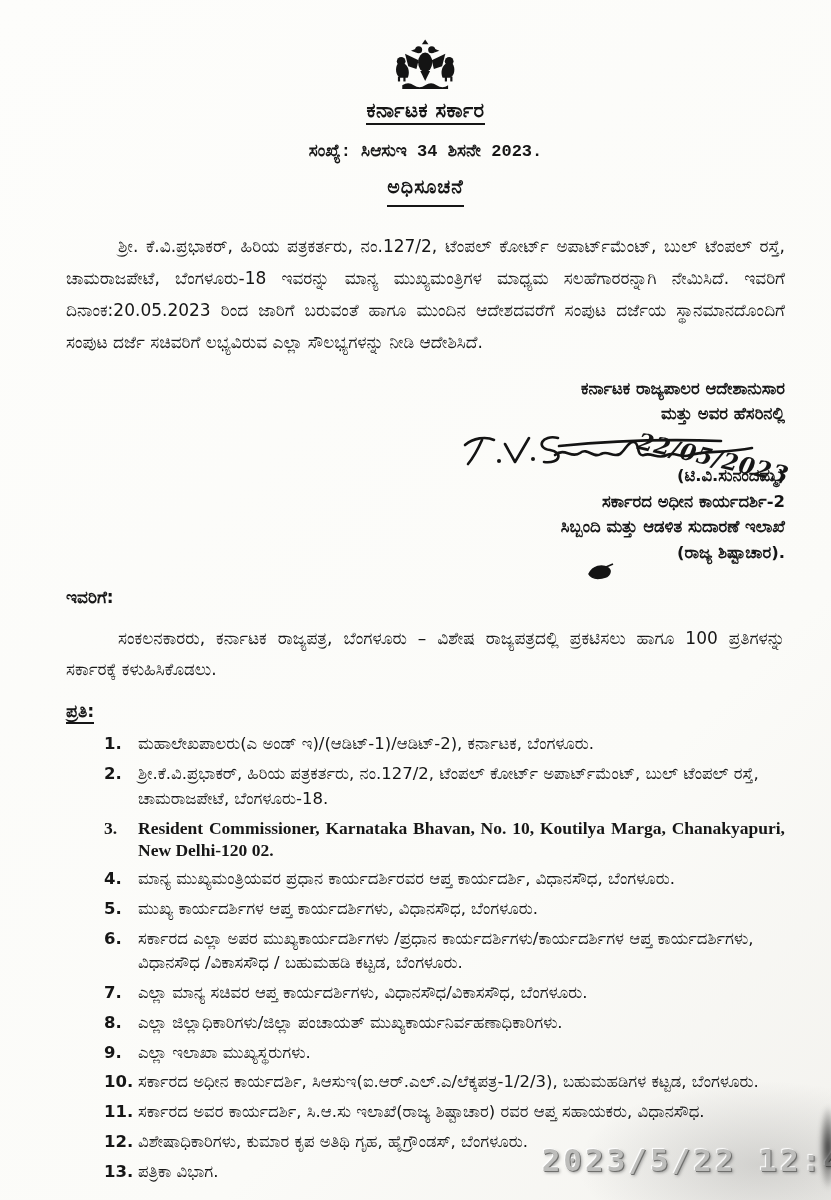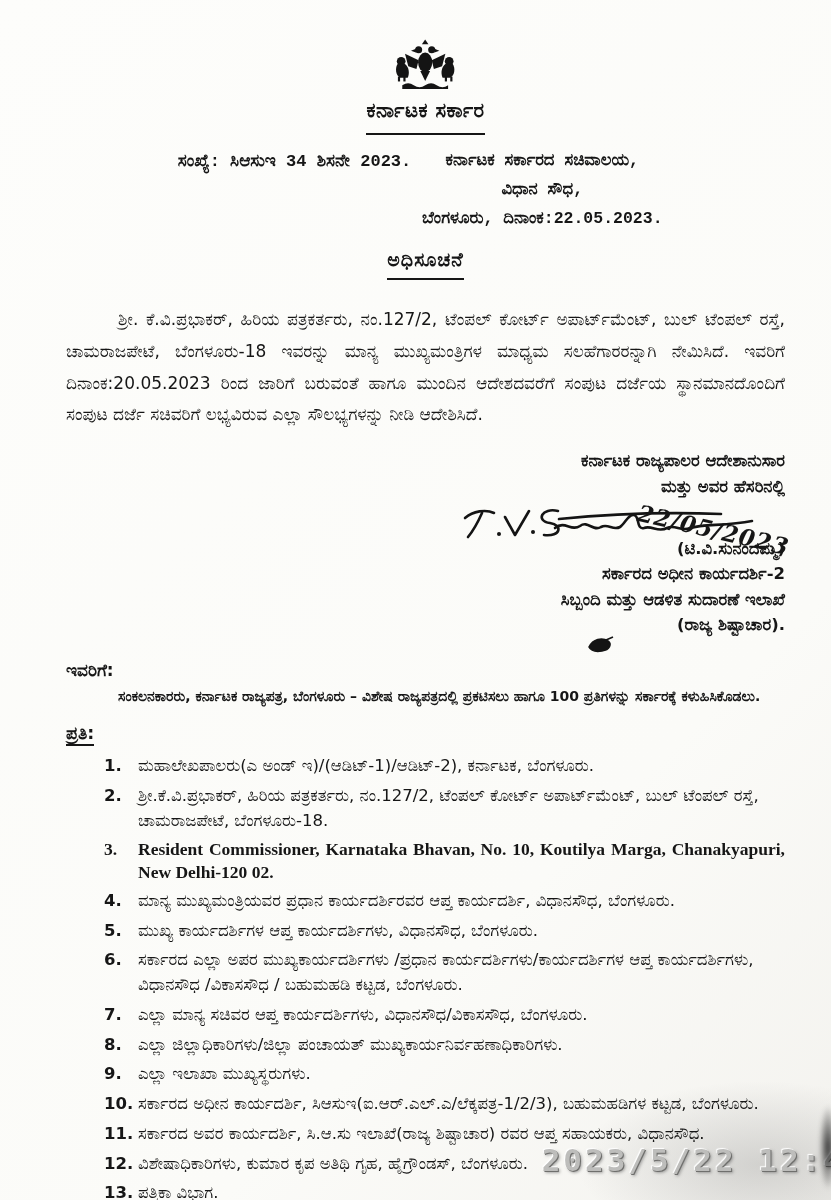--- a/index.html
+++ b/index.html
@@ -15,21 +15,21 @@
     font-family:"DejaVu Sans","Liberation Sans",sans-serif;
     box-sizing:border-box;
     padding:34px 46px 0 66px;
   }
   .center{text-align:center;}
   .emblem svg{height:60px;display:inline-block;}
   .org-title{
     display:inline-block;
     font-size:20px;font-weight:700;
     border-bottom:2px solid #161616;
-    padding-bottom:11px;letter-spacing:.5px;
+    padding-bottom:1px;letter-spacing:.5px;
   }
   .ref-row{display:flex;justify-content:center;margin-top:12px;font-family:Liberation Mono, monospace;}
   .ref-number{font-size:17px;font-weight:600;padding-top:4px;}
   .addr-block{width:262px;text-align:center;font-size:16.5px;font-weight:600;line-height:1.75;}
   .doc-title{margin-top:14px;}
   .doc-title span{
     display:inline-block;font-size:19px;font-weight:800;
     border-bottom:2.5px solid #161616;padding-bottom:7px;letter-spacing:1px;
   }
   .body-para{
@@ -43,21 +43,21 @@
   .sig-scrawl{display:block;margin:2px auto -14px auto;}
   .sig-date{
     position:absolute;right:-6px;top:64px;
     transform:rotate(13deg);
     font-family:"DejaVu Serif","Liberation Serif",serif;
     font-style:italic;font-weight:700;font-size:23px;letter-spacing:1px;
     white-space:nowrap;
   }
   .ink-mark{position:absolute;left:44%;bottom:-16px;}
   .addressee-label{margin-top:22px;font-size:17px;font-weight:600;}
-  .addressee-text{margin-top:4px;font-size:14px;font-weight:700;line-height:1.8;text-align:justify;text-indent:52px;}
+  .addressee-text{margin-top:16px;font-size:17px;font-weight:400;line-height:1.8;text-align:justify;text-indent:52px;}
   .copy-label{margin-top:14px;}
   .copy-label span{
     display:inline-block;font-size:17.5px;font-weight:800;
     border-bottom:2px solid #161616;padding-bottom:0px;
   }
   ol.copy-list{
     margin:8px 0 0 0;padding:0 0 0 72px;
     list-style:none;counter-reset:li;
     font-size:16.5px;font-weight:500;line-height:1.5;
   }
@@ -112,25 +112,20 @@
         <path d="M28 94 q11 -7 21 0 q11 7 21 0 q11 -7 21 0 q11 7 21 0 l0 7 -84 0 z"></path>
       </g>
     </svg>
   </div>
   <div class="center">
     <span class="org-title">ಕರ್ನಾಟಕ ಸರ್ಕಾರ</span>
   </div>
 
   <div class="ref-row">
     <div class="ref-number">ಸಂಖ್ಯೆ: ಸಿಆಸುಇ 34 ಶಿಸನೇ 2023.</div>
-    <div class="addr-block">
-      <div>ಕರ್ನಾಟಕ ಸರ್ಕಾರದ ಸಚಿವಾಲಯ,</div>
-      <div>ವಿಧಾನ ಸೌಧ,</div>
-      <div>ಬೆಂಗಳೂರು, ದಿನಾಂಕ:22.05.2023.</div>
-    </div>
   </div>
 
   <div class="center doc-title">
     <span>ಅಧಿಸೂಚನೆ</span>
   </div>
 
   <p class="body-para">ಶ್ರೀ. ಕೆ.ವಿ.ಪ್ರಭಾಕರ್, ಹಿರಿಯ ಪತ್ರಕರ್ತರು, ನಂ.127/2, ಟೆಂಪಲ್ ಕೋರ್ಟ್ ಅಪಾರ್ಟ್‌ಮೆಂಟ್, ಬುಲ್ ಟೆಂಪಲ್ ರಸ್ತೆ, ಚಾಮರಾಜಪೇಟೆ, ಬೆಂಗಳೂರು-18 ಇವರನ್ನು ಮಾನ್ಯ ಮುಖ್ಯಮಂತ್ರಿಗಳ ಮಾಧ್ಯಮ ಸಲಹೆಗಾರರನ್ನಾಗಿ ನೇಮಿಸಿದೆ. ಇವರಿಗೆ ದಿನಾಂಕ:20.05.2023 ರಿಂದ ಜಾರಿಗೆ ಬರುವಂತೆ ಹಾಗೂ ಮುಂದಿನ ಆದೇಶದವರೆಗೆ ಸಂಪುಟ ದರ್ಜೆಯ ಸ್ಥಾನಮಾನದೊಂದಿಗೆ ಸಂಪುಟ ದರ್ಜೆ ಸಚಿವರಿಗೆ ಲಭ್ಯವಿರುವ ಎಲ್ಲಾ ಸೌಲಭ್ಯಗಳನ್ನು ನೀಡಿ ಆದೇಶಿಸಿದೆ.</p>
 
   <div class="sig-block">
     <div>ಕರ್ನಾಟಕ ರಾಜ್ಯಪಾಲರ ಆದೇಶಾನುಸಾರ</div>

